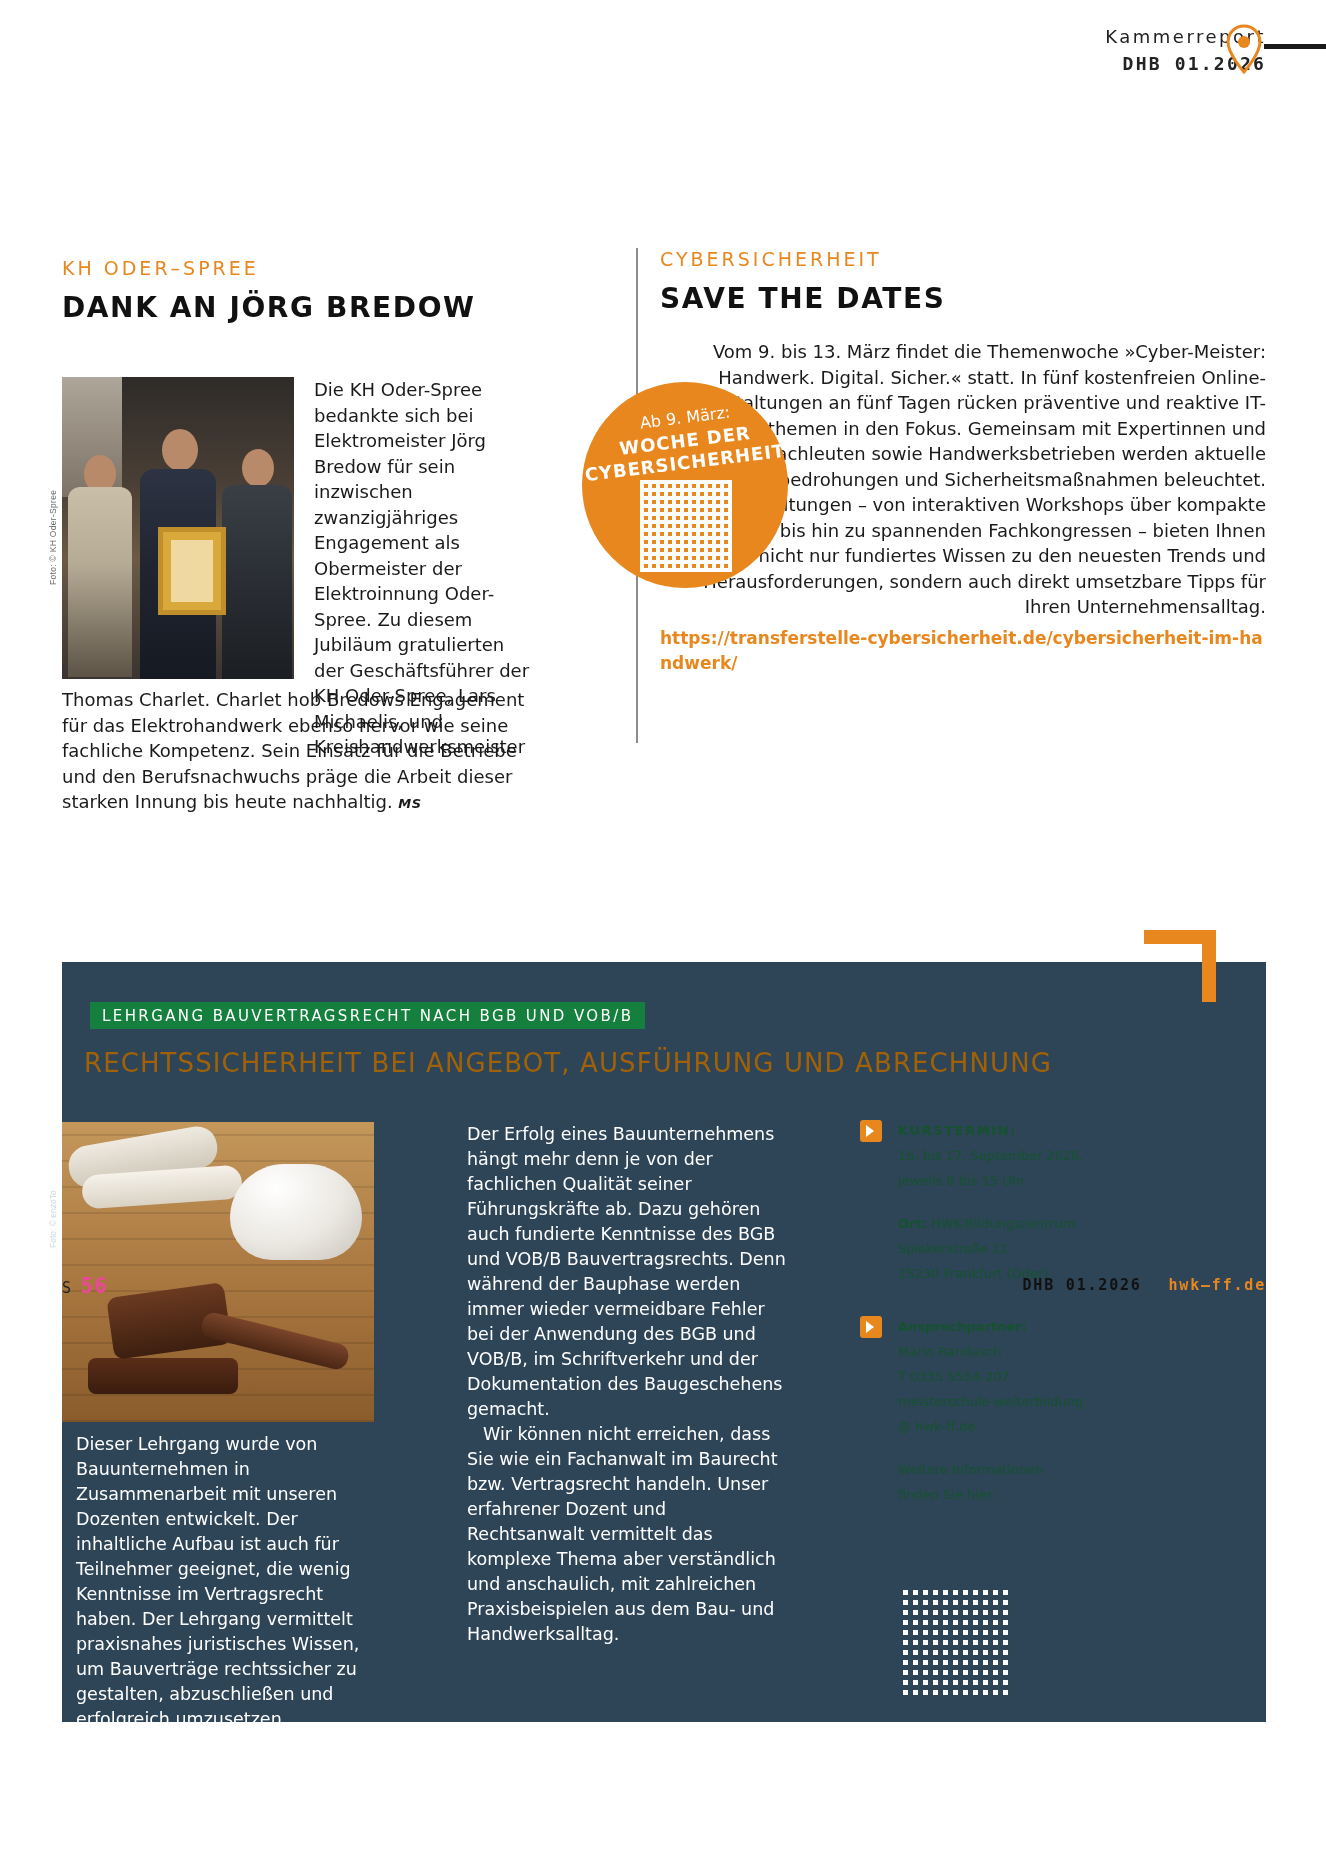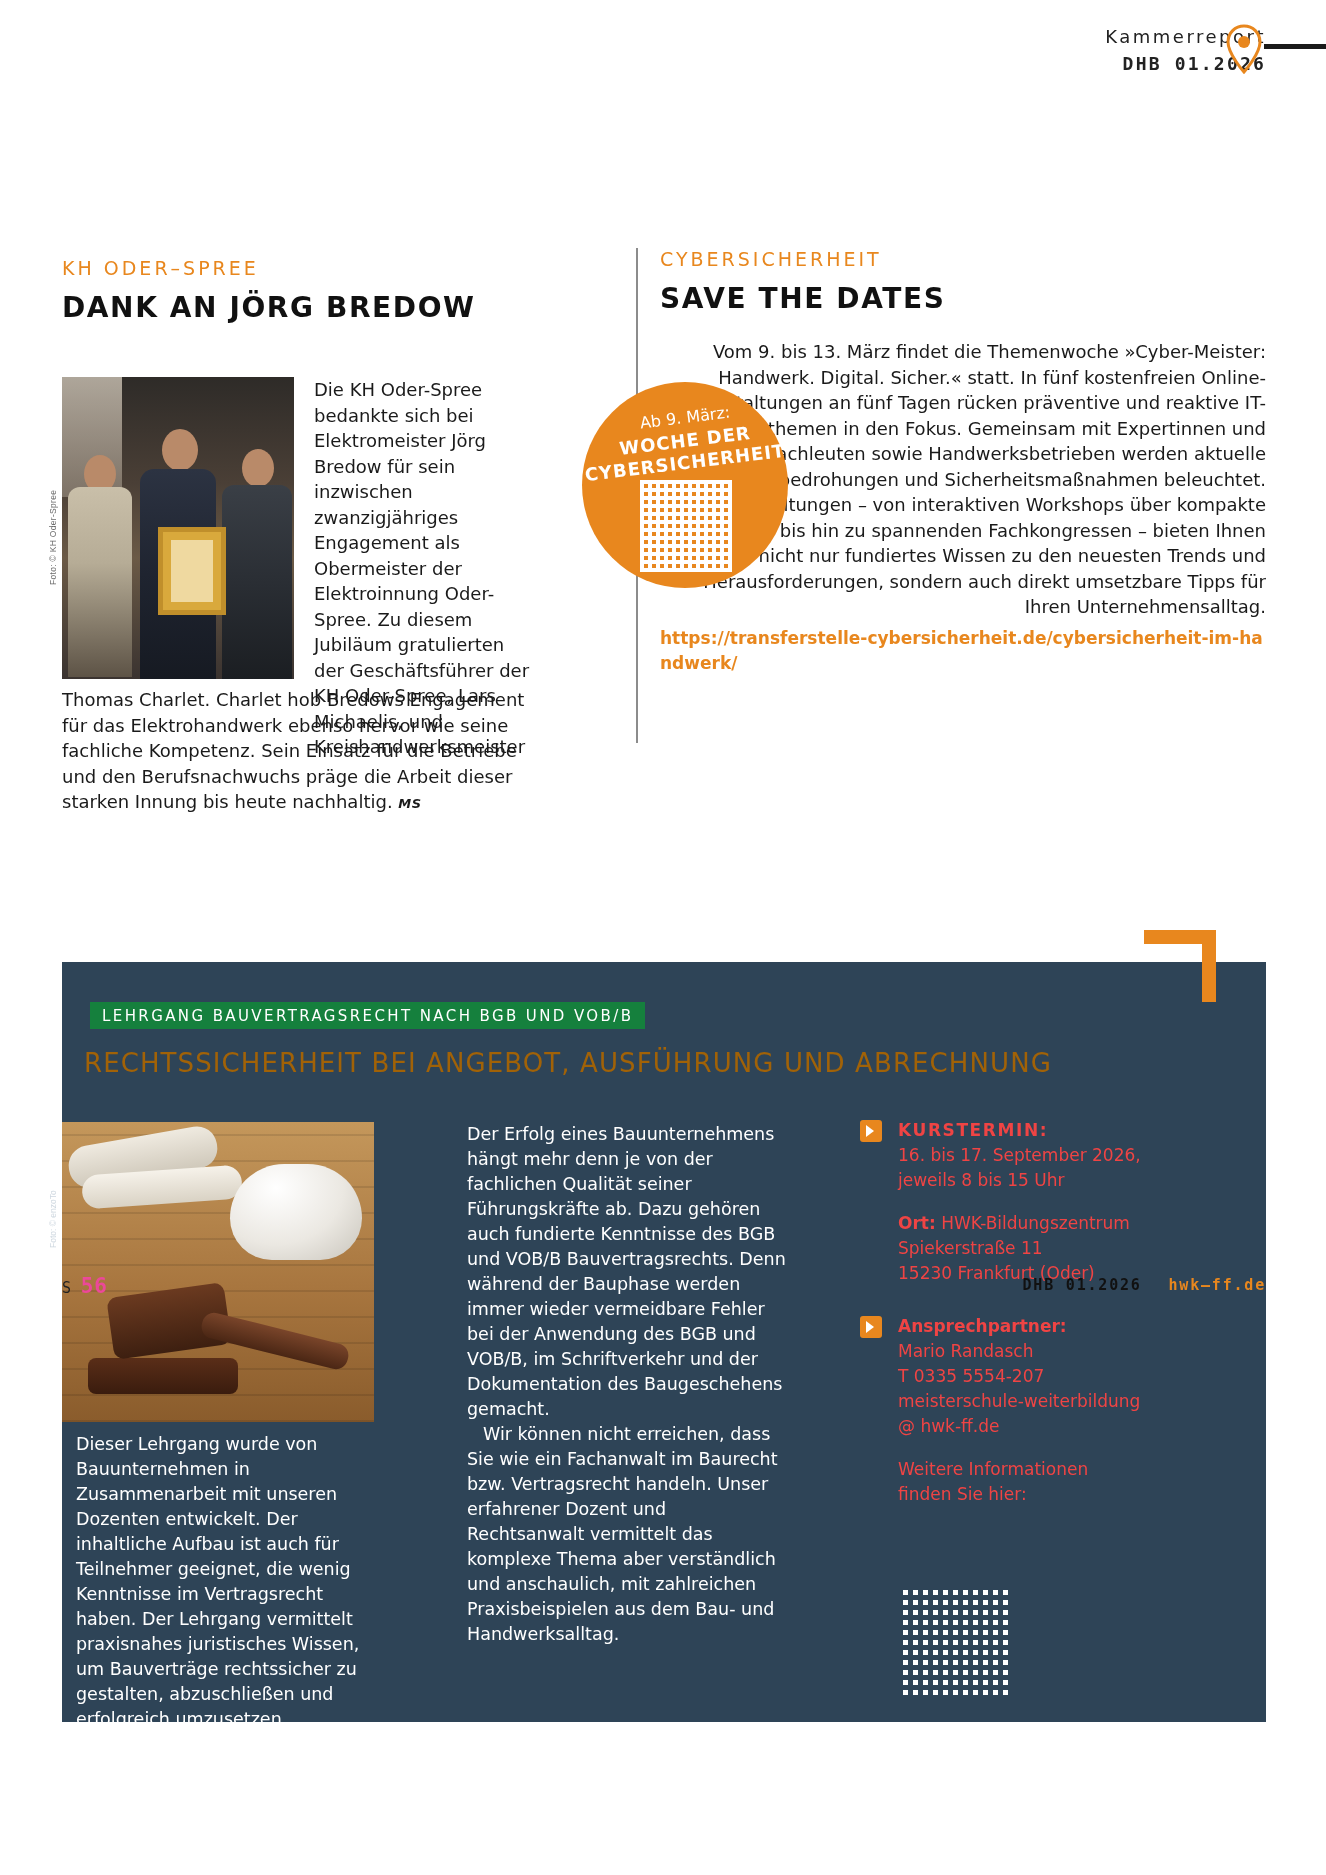--- a/index.html
+++ b/index.html
@@ -363,22 +363,22 @@
     font-family: "DejaVu Sans", sans-serif;
     margin-left: 37px;
   }
   .panel-col2 p { margin: 0; }
   .panel-col2 p + p { text-indent: 16px; }
   .panel-col3 {
     position: absolute;
     left: 860px;
     top: 1118px;
     width: 330px;
-    color: #ef4444;
-    font-size: 17px;
+    color: #14532d;
+    font-size: 13px;
     line-height: 25px;
     font-family: "DejaVu Sans", sans-serif;
   }
   .info-block { position: relative; padding-left: 38px; margin-bottom: 28px; }
   .arrow-icon {
     position: absolute;
     left: 0;
     top: 2px;
     width: 22px;
     height: 22px;

